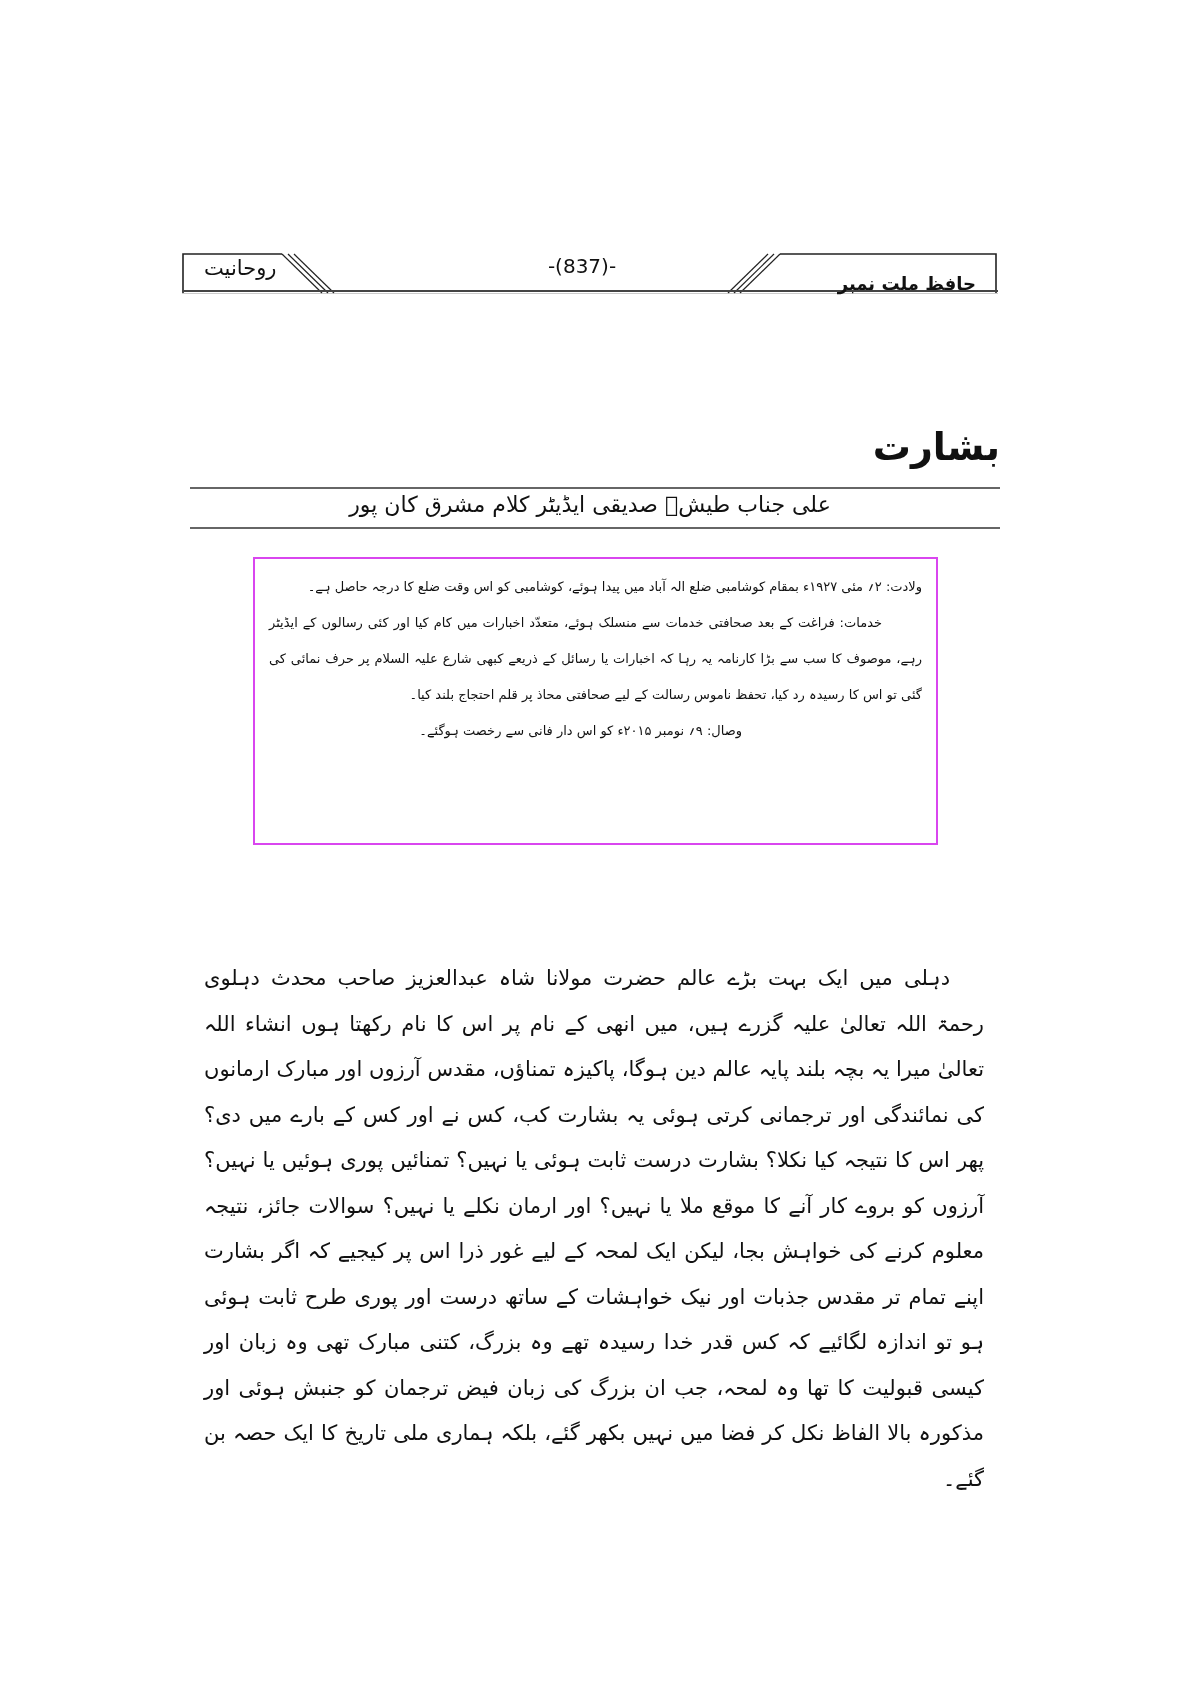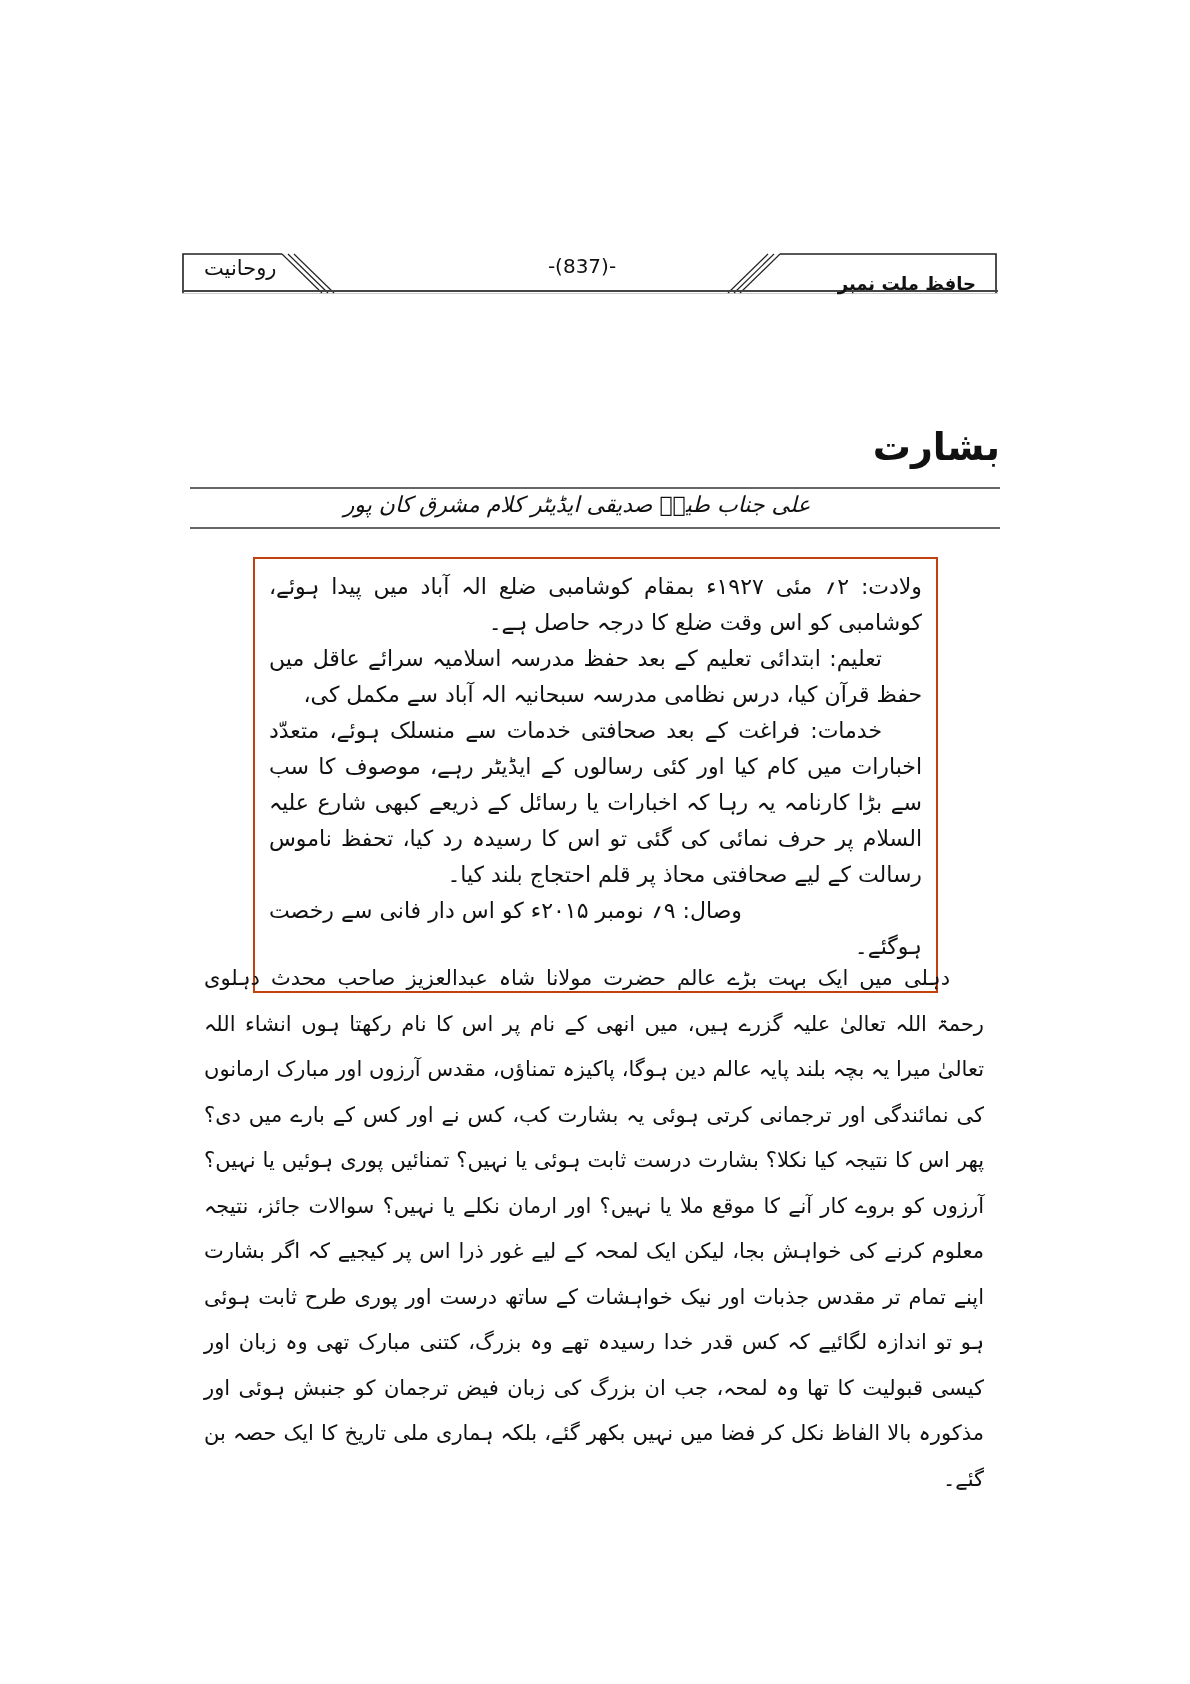--- a/index.html
+++ b/index.html
@@ -65,39 +65,38 @@
     position: absolute;
     left: 190px;
     width: 810px;
     height: 2px;
     background: #666;
   }
   .rule.top { top: 487px; }
   .rule.bottom { top: 527px; }
   .author {
     position: absolute;
-    left: 167px;
+    left: 180px;
     width: 820px;
     top: 492px;
     text-align: center;
     font-size: 22px;
     direction: rtl;
-    font-style: italic;
   }
   .bio-box {
     position: absolute;
     left: 253px;
     top: 557px;
     width: 685px;
-    height: 436px;
-    border: 2px solid #c2410c;
+    height: 288px;
+    border: 2px solid #d946ef;
     box-sizing: border-box;
     direction: rtl;
     padding: 10px 14px 0 14px;
-    font-size: 22px;
+    font-size: 13px;
     line-height: 36px;
     text-align: justify;
   }
   .bio-box p {
     margin: 0;
   }
   .bio-box .indent {
     text-indent: 40px;
   }
   .bio-box .center-ish {
@@ -146,20 +145,19 @@
 </div>
 
 <h1 class="title" style="margin:0;">بشارت</h1>
 
 <div class="rule top"></div>
 <div class="author">علی جناب طیشؔ صدیقی ایڈیٹر کلام مشرق کان پور</div>
 <div class="rule bottom"></div>
 
 <div class="bio-box">
   <p>ولادت: ۲؍ مئی ۱۹۲۷ء بمقام کوشامبی ضلع الہ آباد میں پیدا ہوئے، کوشامبی کو اس وقت ضلع کا درجہ حاصل ہے۔</p>
-  <p class="indent">تعلیم: ابتدائی تعلیم کے بعد حفظ مدرسہ اسلامیہ سرائے عاقل میں حفظ قرآن کیا، درس نظامی مدرسہ سبحانیہ الہ آباد سے مکمل کی،</p>
   <p class="indent">خدمات: فراغت کے بعد صحافتی خدمات سے منسلک ہوئے، متعدّد اخبارات میں کام کیا اور کئی رسالوں کے ایڈیٹر رہے، موصوف کا سب سے بڑا کارنامہ یہ رہا کہ اخبارات یا رسائل کے ذریعے کبھی شارع علیہ السلام پر حرف نمائی کی گئی تو اس کا رسیدہ رد کیا، تحفظ ناموس رسالت کے لیے صحافتی محاذ پر قلم احتجاج بلند کیا۔</p>
   <p class="center-ish">وصال: ۹؍ نومبر ۲۰۱۵ء کو اس دار فانی سے رخصت ہوگئے۔</p>
 </div>
 
 <div class="body-text">
   <p>دہلی میں ایک بہت بڑے عالم حضرت مولانا شاہ عبدالعزیز صاحب محدث دہلوی رحمۃ اللہ تعالیٰ علیہ گزرے ہیں، میں انھی کے نام پر اس کا نام رکھتا ہوں انشاء اللہ تعالیٰ میرا یہ بچہ بلند پایہ عالم دین ہوگا، پاکیزہ تمناؤں، مقدس آرزوں اور مبارک ارمانوں کی نمائندگی اور ترجمانی کرتی ہوئی یہ بشارت کب، کس نے اور کس کے بارے میں دی؟ پھر اس کا نتیجہ کیا نکلا؟ بشارت درست ثابت ہوئی یا نہیں؟ تمنائیں پوری ہوئیں یا نہیں؟ آرزوں کو بروے کار آنے کا موقع ملا یا نہیں؟ اور ارمان نکلے یا نہیں؟ سوالات جائز، نتیجہ معلوم کرنے کی خواہش بجا، لیکن ایک لمحہ کے لیے غور ذرا اس پر کیجیے کہ اگر بشارت اپنے تمام تر مقدس جذبات اور نیک خواہشات کے ساتھ درست اور پوری طرح ثابت ہوئی ہو تو اندازہ لگائیے کہ کس قدر خدا رسیدہ تھے وہ بزرگ، کتنی مبارک تھی وہ زبان اور کیسی قبولیت کا تھا وہ لمحہ، جب ان بزرگ کی زبان فیض ترجمان کو جنبش ہوئی اور مذکورہ بالا الفاظ نکل کر فضا میں نہیں بکھر گئے، بلکہ ہماری ملی تاریخ کا ایک حصہ بن گئے۔</p>
 </div>
 
 </body></html>

